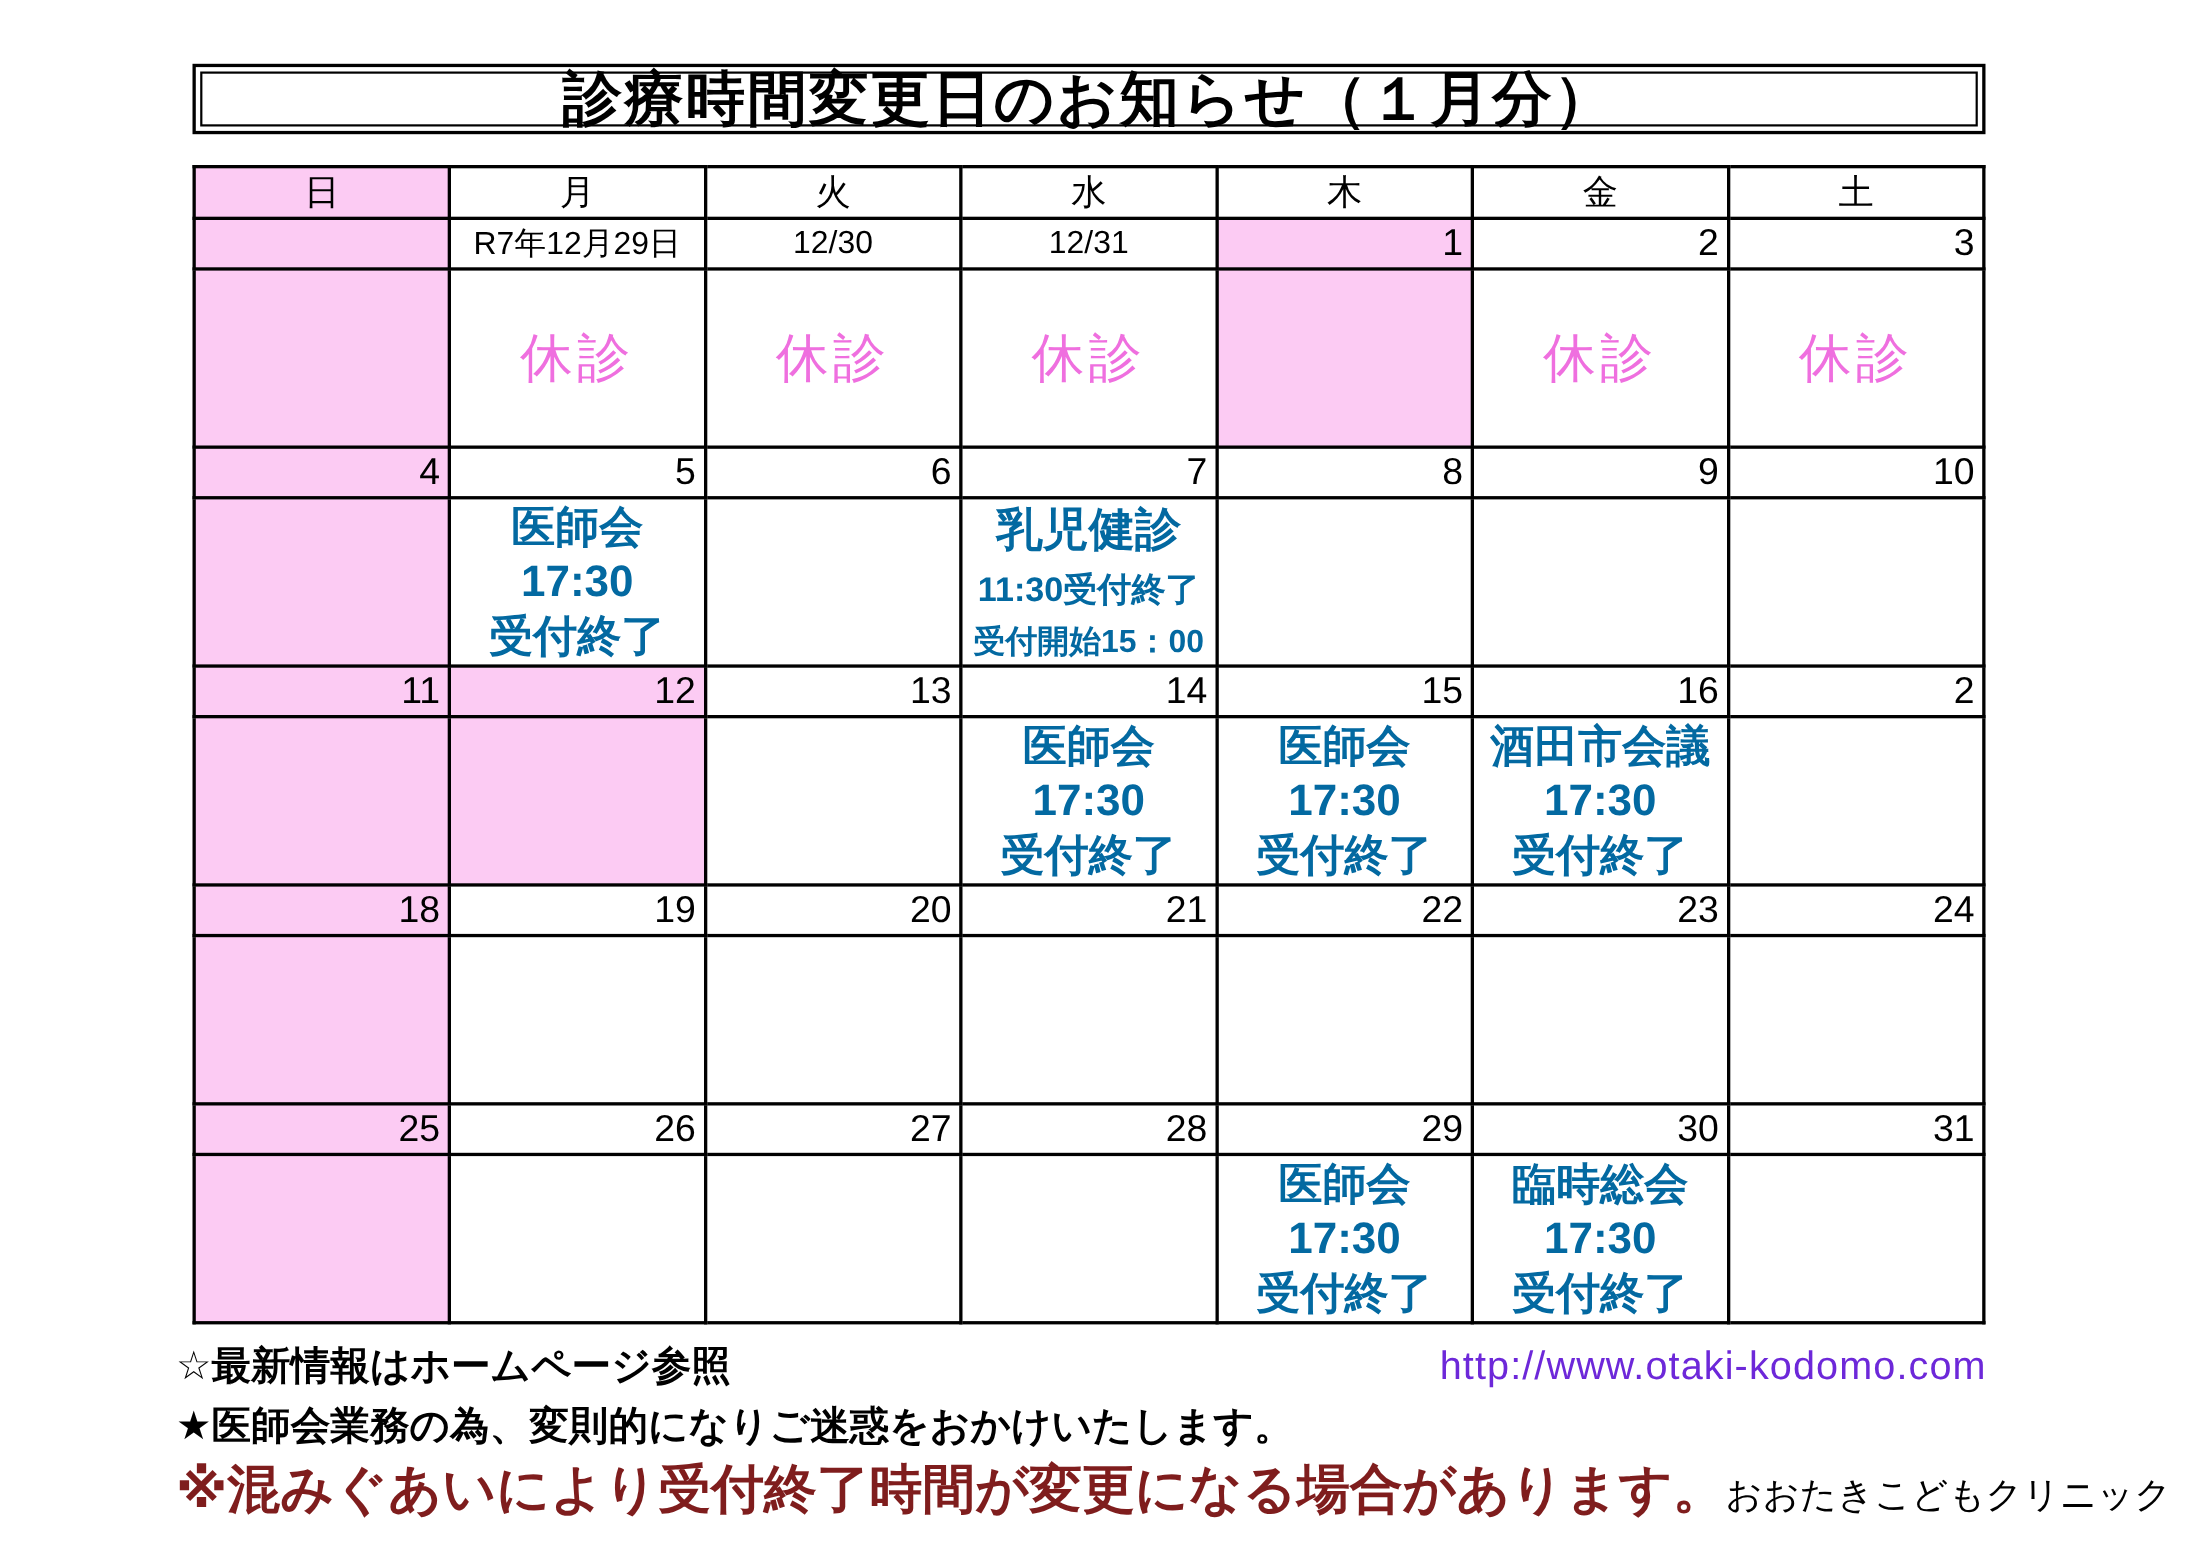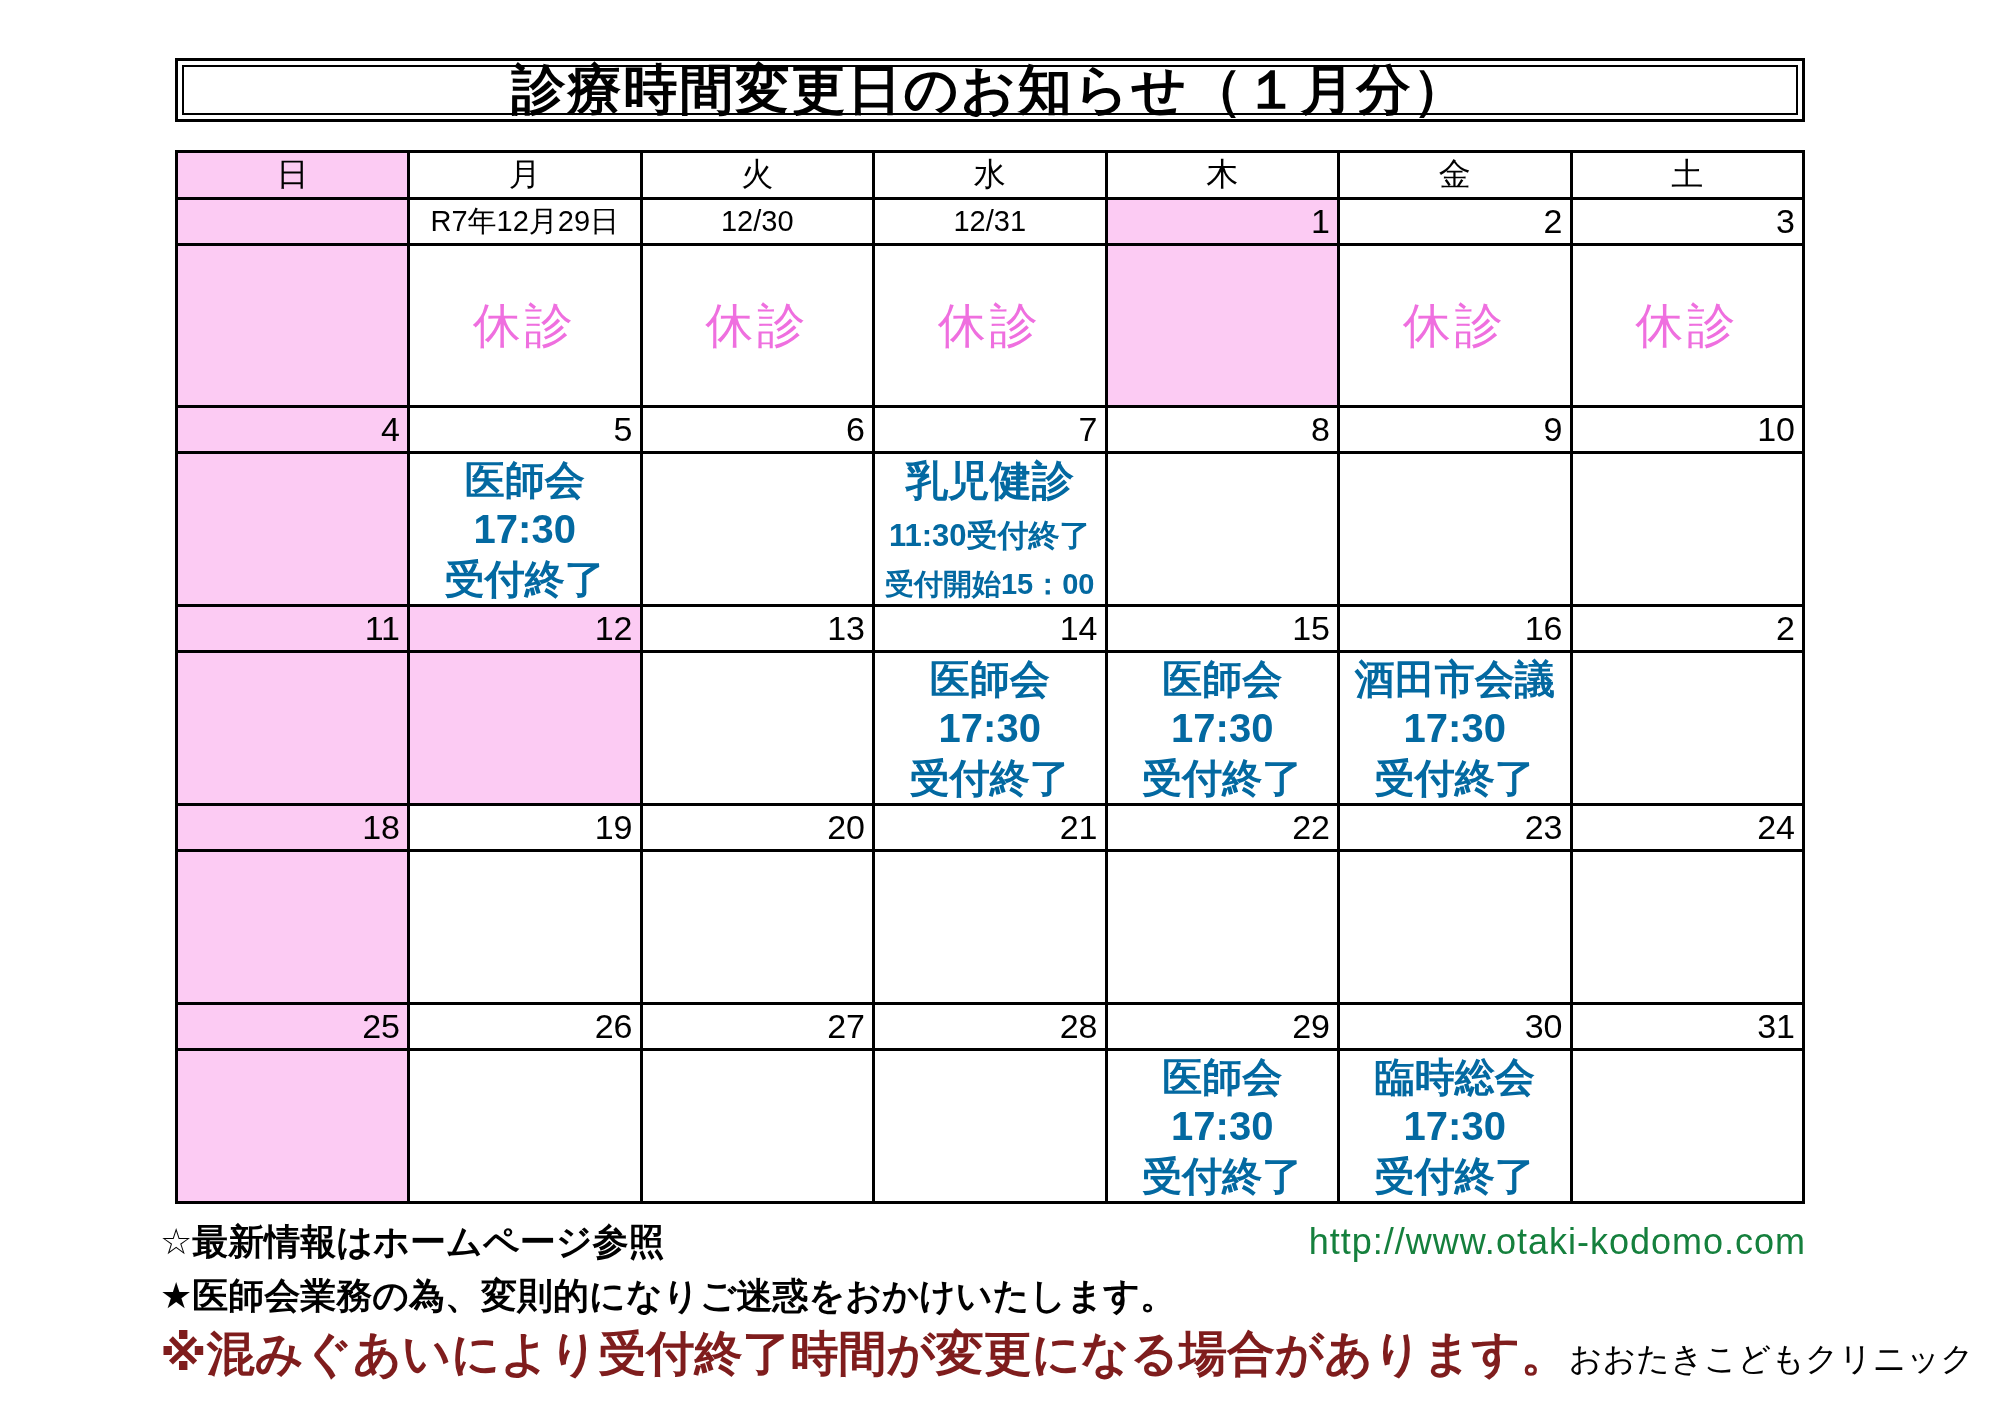--- a/index.html
+++ b/index.html
@@ -53,21 +53,21 @@
   .event.baby .l3{font-size:29px;}
   
   .footline{
     position:absolute;left:160px;width:1646px;display:flex;
     justify-content:space-between;align-items:baseline;white-space:nowrap;
   }
   .f1{top:1218px;}
   .f2{top:1272px;}
   .f3{top:1322px;}
   .note-b{font-size:36px;font-weight:bold;color:#000;}
-  .url{font-size:36px;font-weight:normal;color:#15803d;letter-spacing:1px;}
+  .url{font-size:36px;font-weight:normal;color:#6d28d9;letter-spacing:1px;}
   .note-g{font-size:48px;font-weight:bold;color:#7f1d1d;}
   .clinic{font-size:33px;font-weight:normal;color:#000;}
 </style>
 </head>
 <body>
 
 <div class="title-outer">
   <div class="title-inner">診療時間変更日のお知らせ（１月分）</div>
 </div>
 

